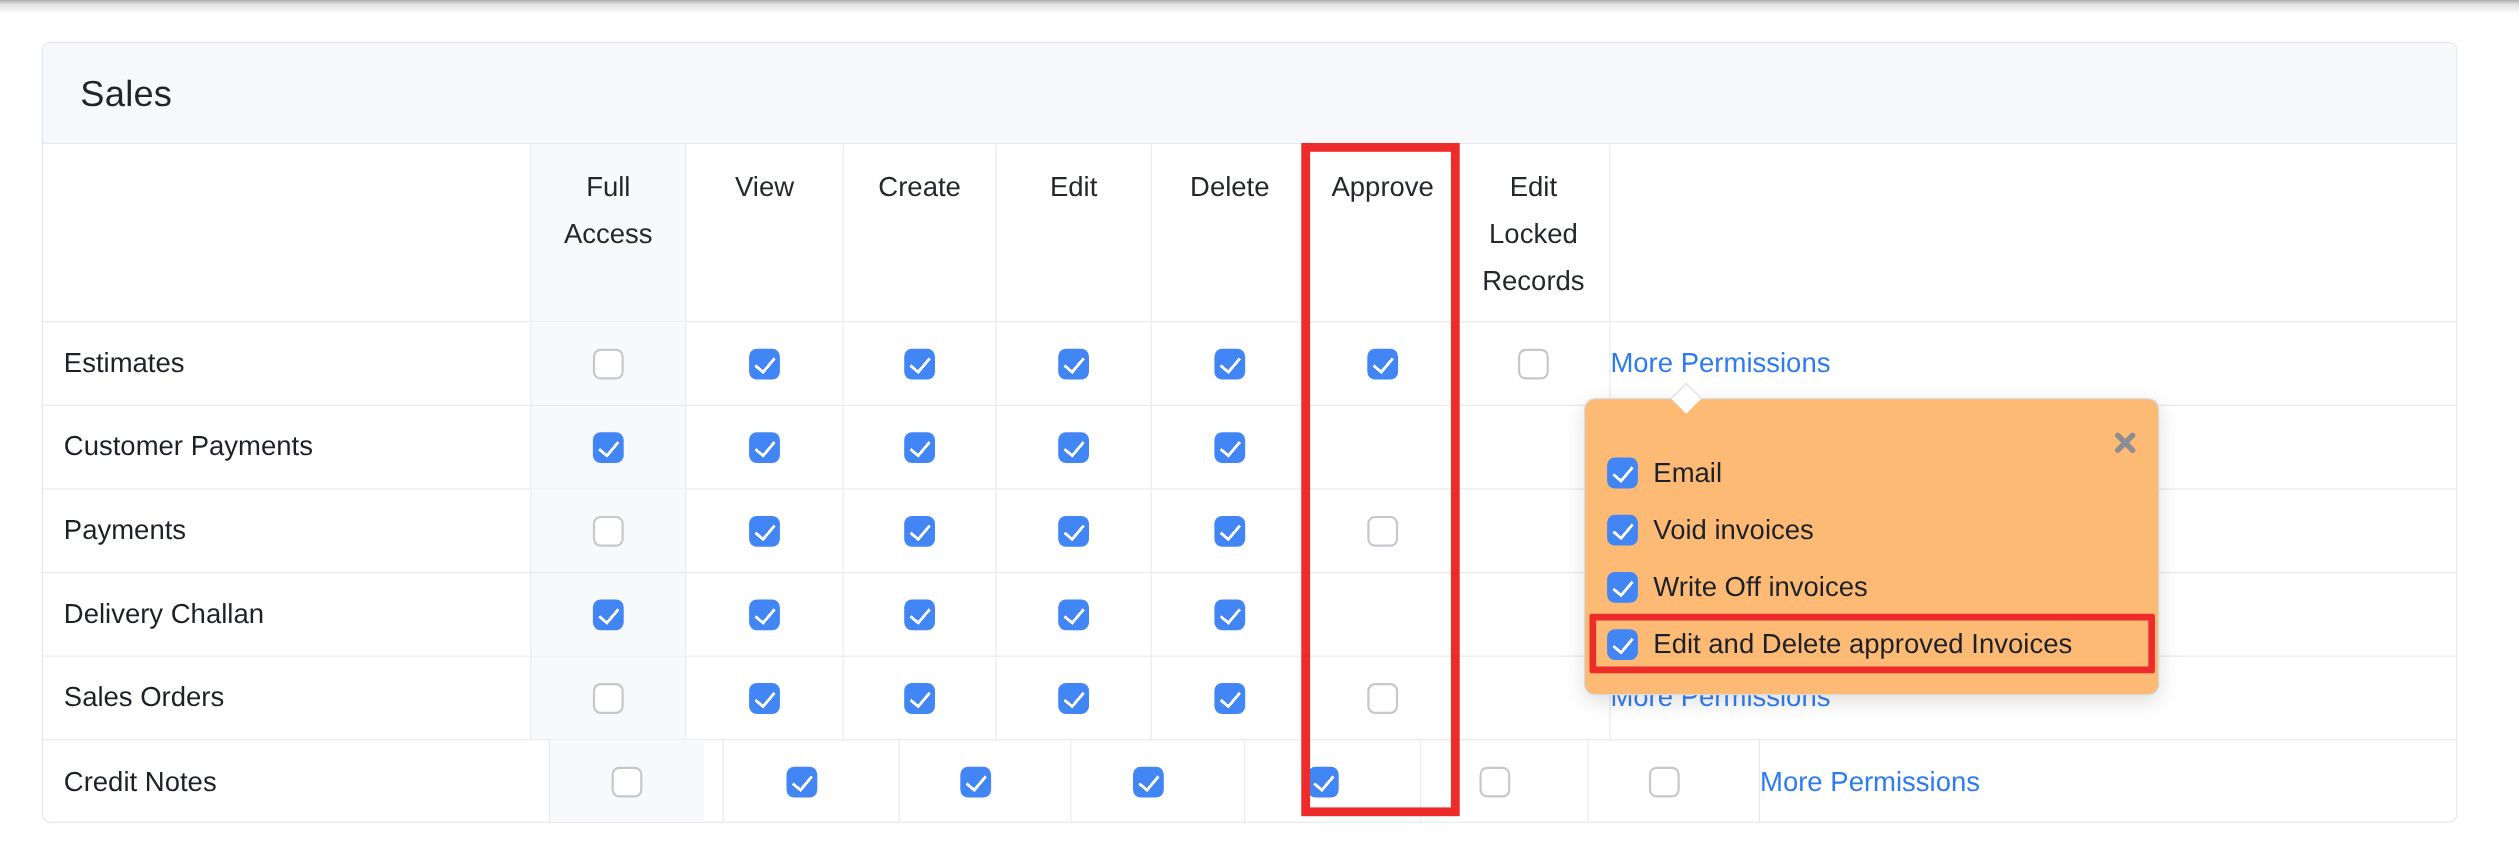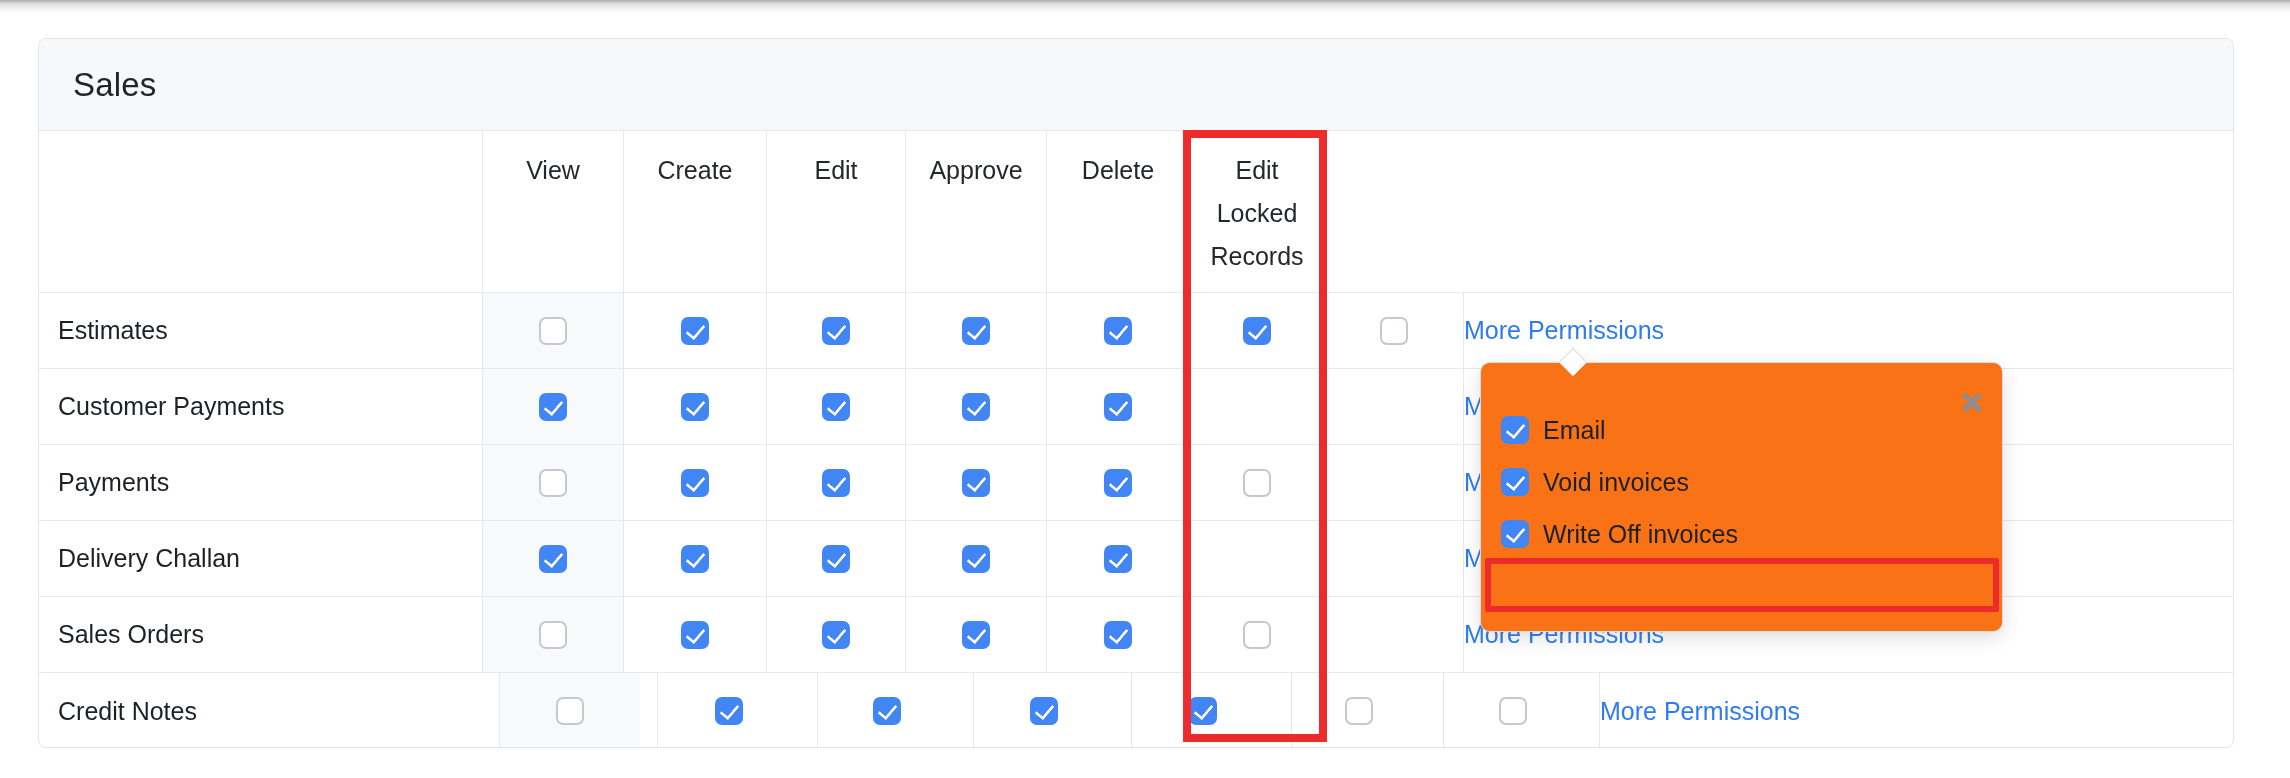--- a/index.html
+++ b/index.html
@@ -47,22 +47,22 @@
   .cb.checked{background:var(--blue);}
   .cb.checked::after{content:"";position:absolute;left:9px;top:4px;width:8px;height:15px;
     border:solid #fff;border-width:0 3px 3px 0;border-radius:1px;transform:rotate(40deg);}
   .cb.unchecked{background:#fff;border:2px solid #c5c8cd;}
 
   .more-link{font-size:25px;color:var(--link);cursor:pointer;white-space:nowrap;}
 
   .approve-box{position:absolute;left:1183px;top:130px;width:144px;height:612px;
     border:8px solid var(--red);z-index:5;pointer-events:none;}
 
-  .popup{position:absolute;left:1480px;top:362px;width:523px;height:270px;
-    background:#f97316;border:1px solid #d8dade;border-radius:10px;z-index:10;
+  .popup{position:absolute;left:1440px;top:362px;width:523px;height:270px;
+    background:#fdba74;border:1px solid #d8dade;border-radius:10px;z-index:10;
     box-shadow:0 6px 18px rgba(60,64,67,.16);}
   .caret{position:absolute;left:82px;top:-11px;width:20px;height:20px;background:#fff;
     border-left:1px solid #d8dade;border-top:1px solid #d8dade;transform:rotate(45deg);}
   .popup-close{position:absolute;left:478px;top:26px;width:26px;height:26px;cursor:pointer;}
   .popup-close i{position:absolute;left:1px;top:11px;width:24px;height:5px;background:var(--close);border-radius:2.5px;}
   .popup-close i:first-child{transform:rotate(45deg);}
   .popup-close i:last-child{transform:rotate(-45deg);}
   .popup-items{position:absolute;left:0;top:0;right:0;bottom:0;padding:41px 0 0 20px;
     display:flex;flex-direction:column;}
   .pitem{height:52px;display:flex;align-items:center;}
@@ -75,25 +75,27 @@
 
 <div class="stage">
   <div class="top-shadow"></div>
 
   <section class="panel">
     <div class="panel-header">
       <h2 class="panel-title">Sales</h2>
     </div>
     <div class="grid thead" id="thead">
       <div class="cell label-cell"></div>
+    <div class="cell col-fa">Full
+Access</div>
         <div class="cell">View</div>
         <div class="cell">Create</div>
         <div class="cell">Edit</div>
+        <div class="cell">Delete</div>
         <div class="cell">Approve</div>
-        <div class="cell">Delete</div>
         <div class="cell">Edit
 Locked
 Records</div>
         <div class="cell"></div>
       </div>
     <div id="tbody">
         <div class="grid trow">
           <div class="cell label-cell">Estimates</div>
           <div class="cell col-fa">
             <span class="cb unchecked"></span>
@@ -260,16 +262,20 @@
           <span class="plabel">Email</span>
         </div>
         <div class="pitem">
           <span class="cb checked"></span>
           <span class="plabel">Void invoices</span>
         </div>
         <div class="pitem">
           <span class="cb checked"></span>
           <span class="plabel">Write Off invoices</span>
         </div>
+        <div class="pitem">
+          <span class="cb checked"></span>
+          <span class="plabel">Edit and Delete approved Invoices</span>
+        </div>
       </div>
     <div class="popup-highlight"></div>
   </div>
 </div>
 
 </body></html>

